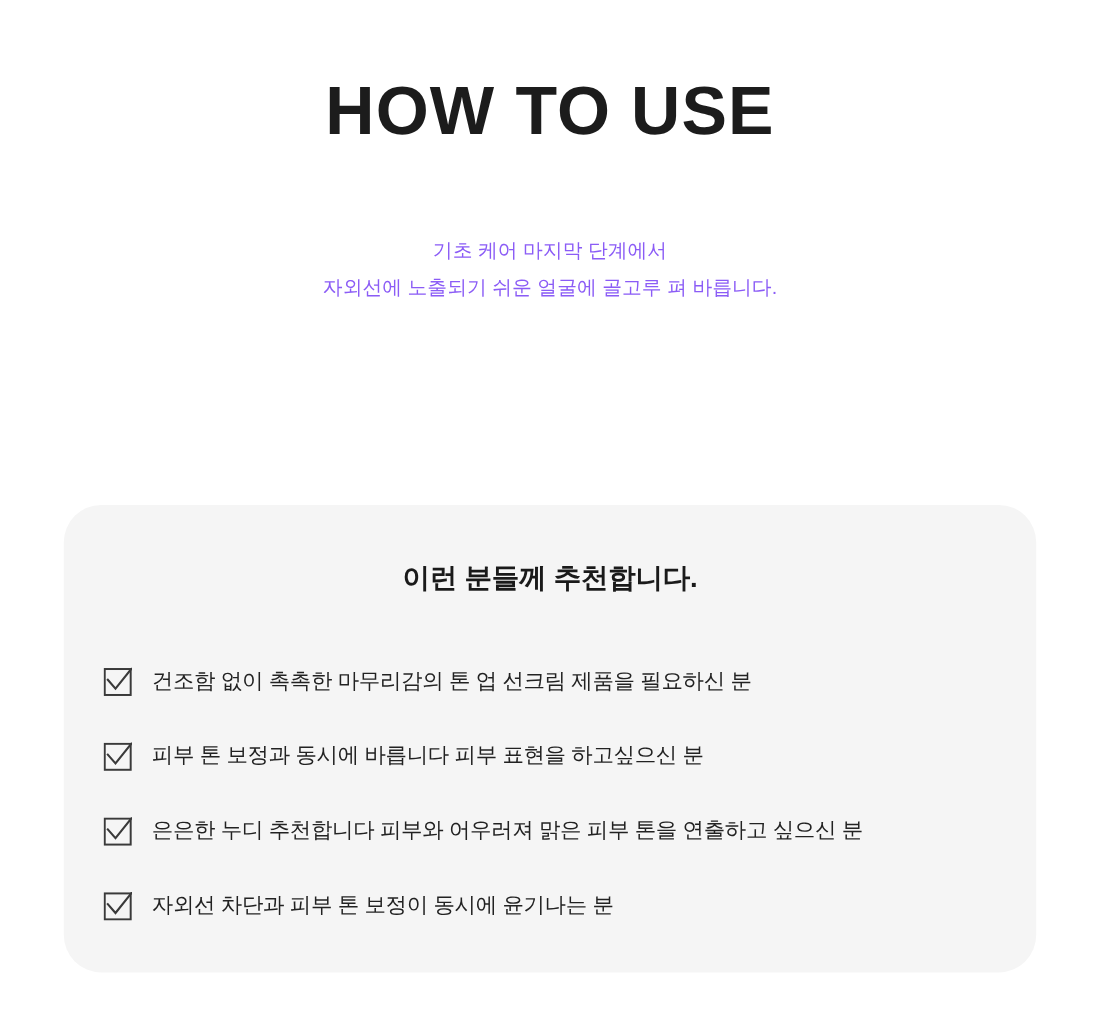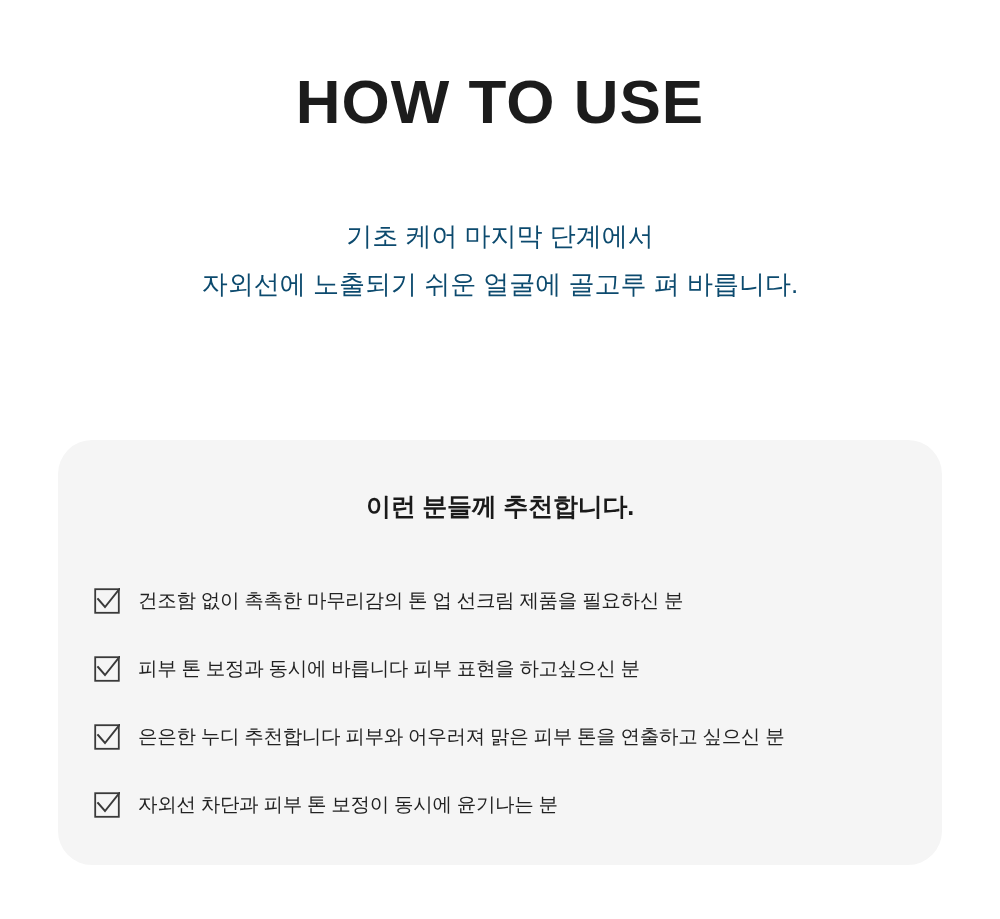--- a/index.html
+++ b/index.html
@@ -32,34 +32,34 @@
     font-weight: 700;
     letter-spacing: 1px;
     color: #1c1c1c;
   }
 
   
   .intro {
     margin: 0;
     padding-top: 76px;
     text-align: center;
-    font-size: 26px;
+    font-size: 18px;
     line-height: 1.85;
     font-weight: 400;
-    color: #0c4a6e;
+    color: #8b5cf6;
   }
   .intro-line {
     display: block;
   }
 
   
   .card {
     position: absolute;
     left: 58px;
-    top: 440px;
+    top: 459px;
     width: 884px;
     height: 425px;
     background: #f5f5f5;
     border-radius: 34px;
     box-sizing: border-box;
   }
   .card-title {
     margin: 0;
     padding-top: 50px;
     text-align: center;

